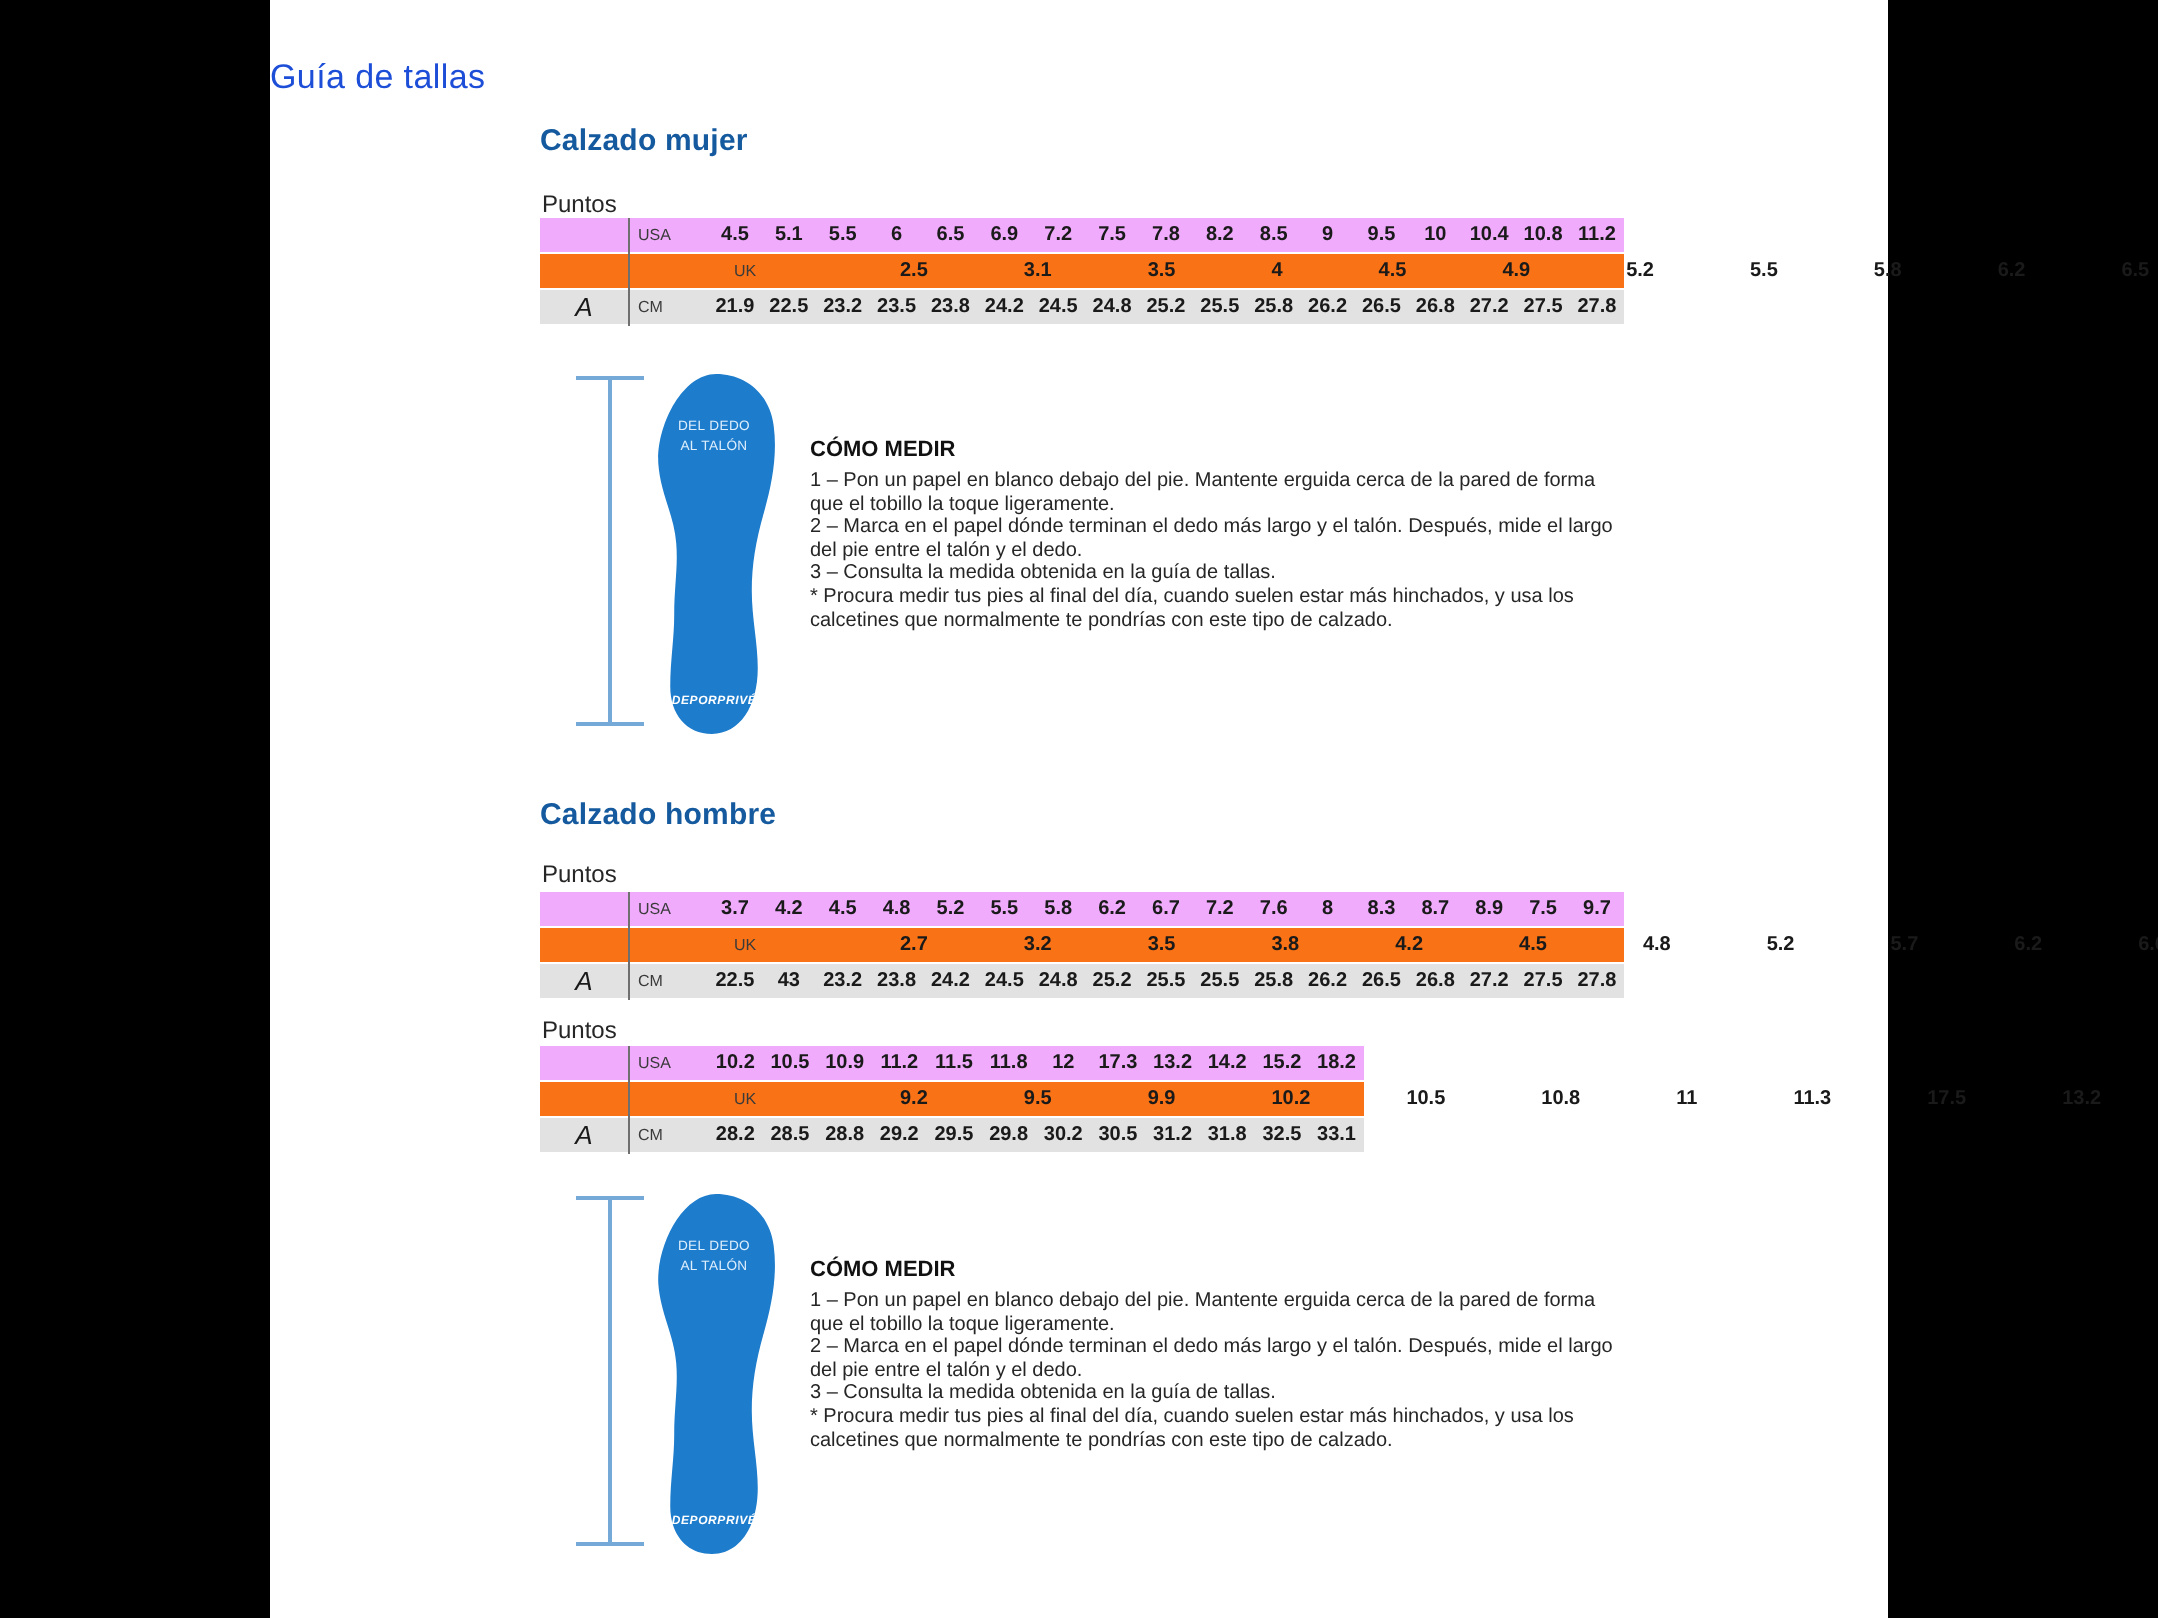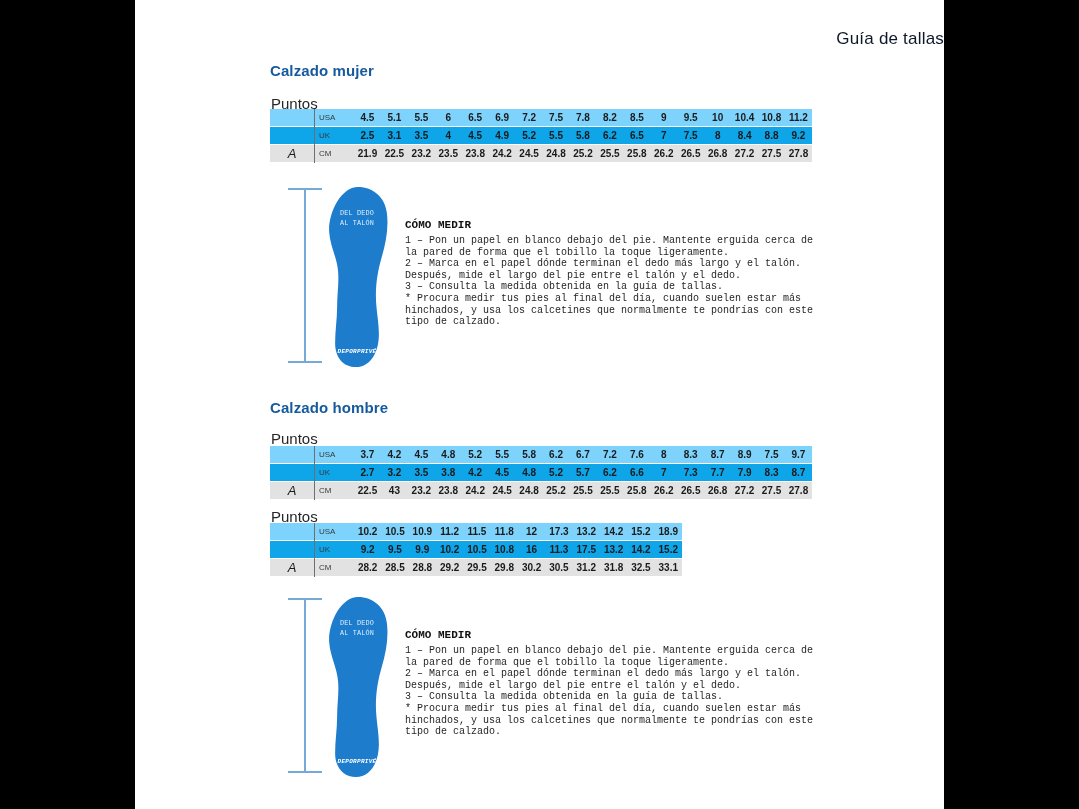--- a/index.html
+++ b/index.html
@@ -2,35 +2,35 @@
 <html><head>
 <meta charset="utf-8">
 <style>
   html,body{margin:0;padding:0;}
   body{
     width:1079px;height:809px;background:#000;position:relative;overflow:hidden;
     font-family:"Liberation Sans","DejaVu Sans",sans-serif;
   }
   .page{position:absolute;left:135px;top:0;width:809px;height:809px;background:#fff;}
   .abs{position:absolute;text-align:right;}
-  .page-title{top:29px;left:0;width:100%;text-align:right;font-size:17px;font-weight:500;color:#0f172a;letter-spacing:.2px;}
+  .page-title{top:29px;left:0;width:100%;text-align:left;font-size:17px;font-weight:500;color:#1d4ed8;letter-spacing:.2px;}
   .section-heading{font-size:15px;font-weight:bold;color:#155a9e;letter-spacing:.1px;}
-  .points-label{font-size:15px;color:#262626;}
+  .points-label{font-size:12px;color:#262626;}
   
   .size-table{position:absolute;}
   .trow{display:flex;height:17px;margin-bottom:1px;}
-  .row-gray-light{background:#7dd3fc;}
+  .row-gray-light{background:#f0abfc;}
   .row-gray-dark{background:#e2e2e2;}
-  .row-white{background:#0ea5e9;}
+  .row-white{background:#f97316;gap:48px;}
   .cell-corner{width:44px;flex:none;text-align:center;font-size:13px;font-style:italic;line-height:17px;color:#1a1a1a;}
   .cell-label{width:40px;flex:none;font-size:8px;color:#3a3a3a;line-height:18px;padding-left:5px;box-sizing:border-box;}
   .cell-val{flex:1;text-align:center;font-size:10px;font-weight:600;color:#1a1a1a;line-height:17px;}
   .vsep{position:absolute;left:44px;top:0;bottom:0;width:1px;background:#6f6f6f;}
   
-  .measure-block{position:absolute;left:135px;width:548px;height:196px;font-family:Liberation Mono, monospace;}
+  .measure-block{position:absolute;left:135px;width:548px;height:196px;}
   .dim-line{position:absolute;left:18px;top:3px;width:34px;height:175px;}
   .dim-line .cap{position:absolute;left:0;width:34px;height:2px;background:#74a9d8;}
   .dim-line .cap.top{top:0;}
   .dim-line .cap.bottom{bottom:0;}
   .dim-line .vline{position:absolute;left:16px;top:0;width:2px;height:175px;background:#74a9d8;}
   .sole{position:absolute;left:52px;top:1px;width:70px;height:182px;}
   .foot-label{position:absolute;left:58px;top:24px;width:58px;text-align:center;
     font-size:6.8px;line-height:1.45;color:#ddeefc;letter-spacing:.2px;}
   .brand{position:absolute;left:54px;top:163px;width:66px;text-align:center;
     font-size:6px;font-weight:bold;font-style:italic;color:#ffffff;letter-spacing:.3px;}
@@ -230,32 +230,32 @@
         <div class="cell-val">10.5</div>
         <div class="cell-val">10.9</div>
         <div class="cell-val">11.2</div>
         <div class="cell-val">11.5</div>
         <div class="cell-val">11.8</div>
         <div class="cell-val">12</div>
         <div class="cell-val">17.3</div>
         <div class="cell-val">13.2</div>
         <div class="cell-val">14.2</div>
         <div class="cell-val">15.2</div>
-        <div class="cell-val">18.9</div>
+        <div class="cell-val">18.2</div>
       </div>
       <div class="trow row-white">
         <div class="cell-corner"></div>
         <div class="cell-label">UK</div>
         <div class="cell-val">9.2</div>
         <div class="cell-val">9.5</div>
         <div class="cell-val">9.9</div>
         <div class="cell-val">10.2</div>
         <div class="cell-val">10.5</div>
         <div class="cell-val">10.8</div>
-        <div class="cell-val">16</div>
+        <div class="cell-val">11</div>
         <div class="cell-val">11.3</div>
         <div class="cell-val">17.5</div>
         <div class="cell-val">13.2</div>
         <div class="cell-val">14.2</div>
         <div class="cell-val">15.2</div>
       </div>
       <div class="trow row-gray-dark">
         <div class="cell-corner">A</div>
         <div class="cell-label">CM</div>
         <div class="cell-val">28.2</div>

